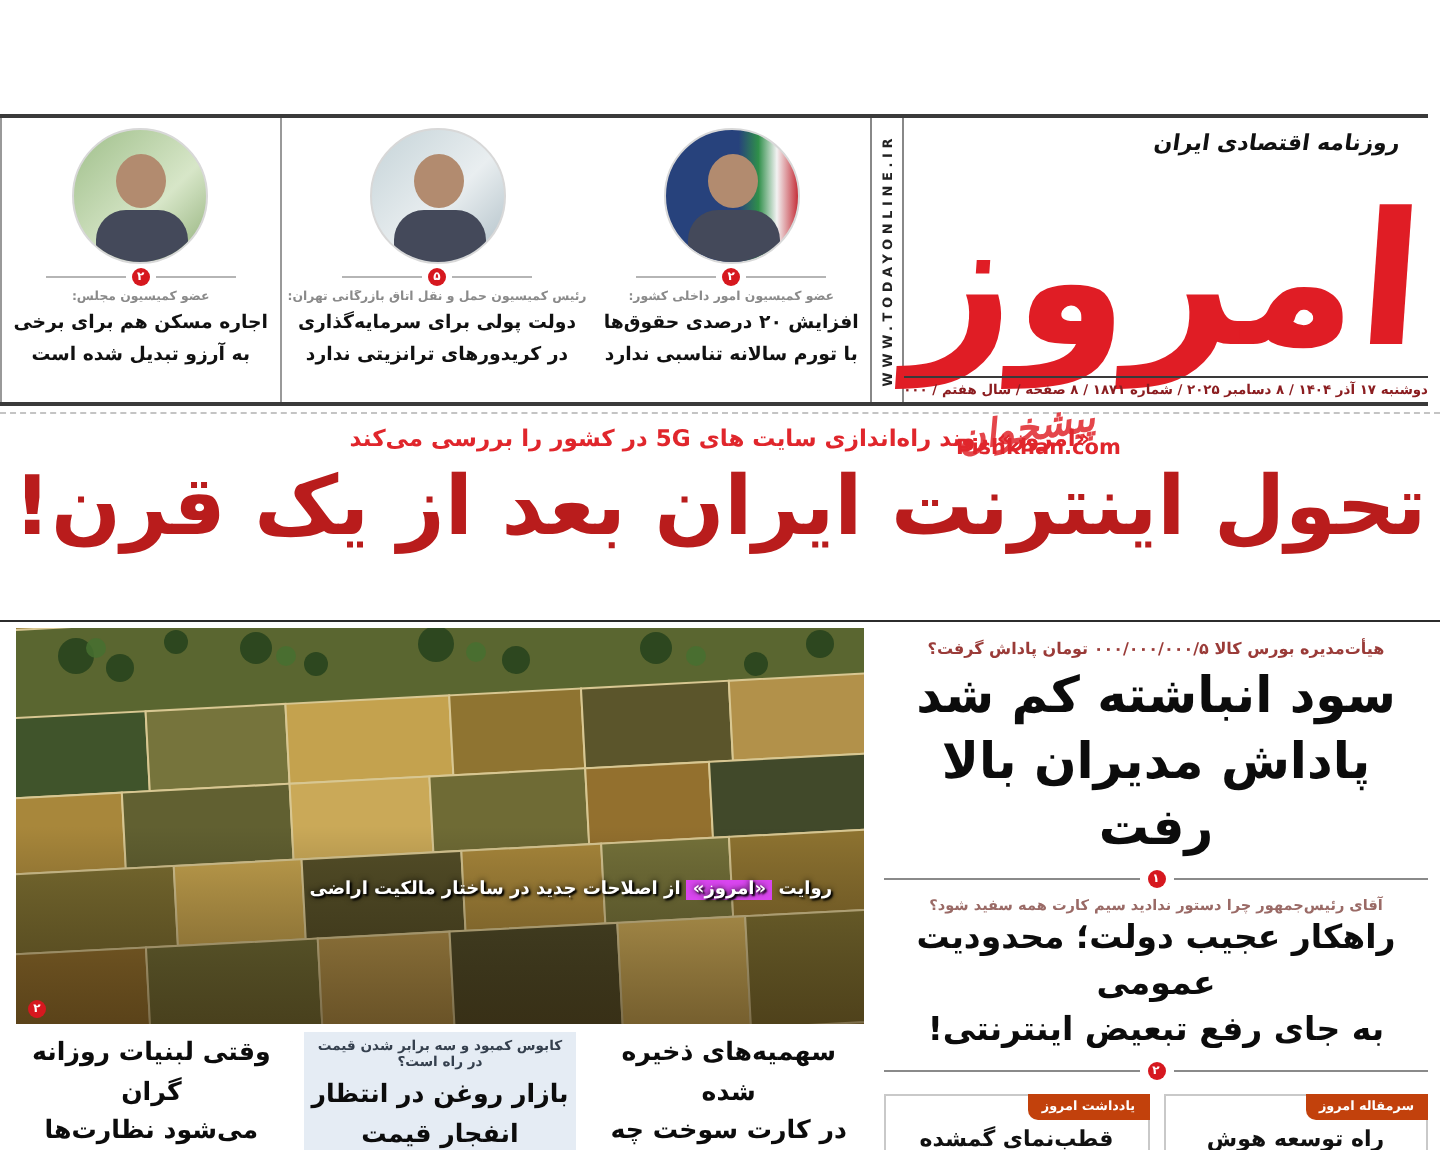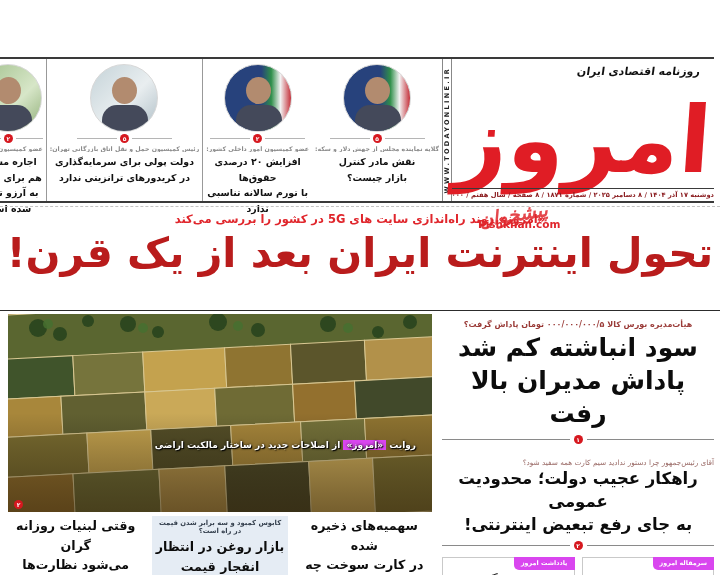--- a/index.html
+++ b/index.html
@@ -58,60 +58,47 @@
   .photo-headline { position:absolute; left:6px; right:20px; bottom:10px; text-align:center;
     font-size:27px; font-weight:bold; color:#fff;
     text-shadow:2px 2px 0 #000, -1px -1px 0 #000, 1px -1px 0 #000, -1px 1px 0 #000, 3px 3px 4px rgba(0,0,0,.8); }
   .photo-badge { position:absolute; left:6px; bottom:3px; }
 
   
   .right-col { position:absolute; top:314px; left:442px; right:6px; }
   .rc-kicker { text-align:center; font-size:8px; font-weight:bold; color:#9a3b38; margin-top:6px; }
   .rc-h1 { text-align:center; font-size:25px; font-weight:bold; color:#0c0c0c; line-height:1.32; margin-top:2px; }
   .rc-h2 { text-align:center; font-size:16.5px; font-weight:bold; color:#0c0c0c; line-height:1.4; margin-top:0; }
-  .rc-kicker2 { text-align:right; font-size:7.3px; font-weight:normal; color:#9a6a66; margin-top:14px; }
+  .rc-kicker2 { text-align:center; font-size:7.3px; font-weight:bold; color:#9a6a66; margin-top:4px; }
   .divider { display:flex; align-items:center; gap:4px; margin:5px 0 0; }
   .divider i.line { flex:1; height:1px; background:#8a8a8a; display:block; }
 
   .boxes { display:flex; direction:rtl; gap:7px; margin-top:7px; }
   .abox { flex:1; border:1px solid #c9c9c9; position:relative; padding:13px 6px 14px; min-height:93px; background:#fff; }
-  .box-label { position:absolute; top:-1px; right:-1px; background:#d946ef; color:#fff; font-size:6.4px;
+  .box-label { position:absolute; top:-1px; right:-1px; background:#c2410c; color:#fff; font-size:6.4px;
     font-weight:bold; padding:2px 7px 3px; border-radius:0 0 0 5px;margin-left:20px; }
   .box-head { text-align:center; font-size:11px; font-weight:bold; color:#111; margin-top:2px; }
 
   
   .bottom-strip { position:absolute; top:516px; left:8px; width:424px; display:flex; direction:rtl; gap:9px; }
   .b-item { flex:1; text-align:center; }
   .b-head { font-size:12.6px; font-weight:bold; color:#0c0c0c; line-height:1.55; }
   .b-box { background:#e5ecf4; padding:3px 3px 4px; }
   .b-kicker { font-size:6.8px; font-weight:bold; color:#35404e; margin-bottom:2px; }
 </style>
 </head>
 <body>
 
 <div class="page">
 
   <div class="top-strip">
     <div class="site-col">
       <span>WWW.TODAYONLINE.IR</span>
     </div>
 
-    <div class="p-cell">
-      <div class="avatar av3"></div>
-      <div class="badge-row">
-          <i class="line"></i>
-          <i class="dot">۵</i>
-          <i class="line"></i>
-        </div>
-      <div class="role">گلایه نماینده مجلس از جهش دلار و سکه:</div>
-      <div class="cell-title">
-        <span>نقش مادر کنترل</span><br>
-        <span>بازار چیست؟</span>
-      </div>
-    </div>
 
     <div class="p-cell">
       <div class="avatar av3"></div>
       <div class="badge-row">
           <i class="line"></i>
           <i class="dot">۲</i>
           <i class="line"></i>
         </div>
       <div class="role">عضو کمیسیون امور داخلی کشور:</div>
       <div class="cell-title">

